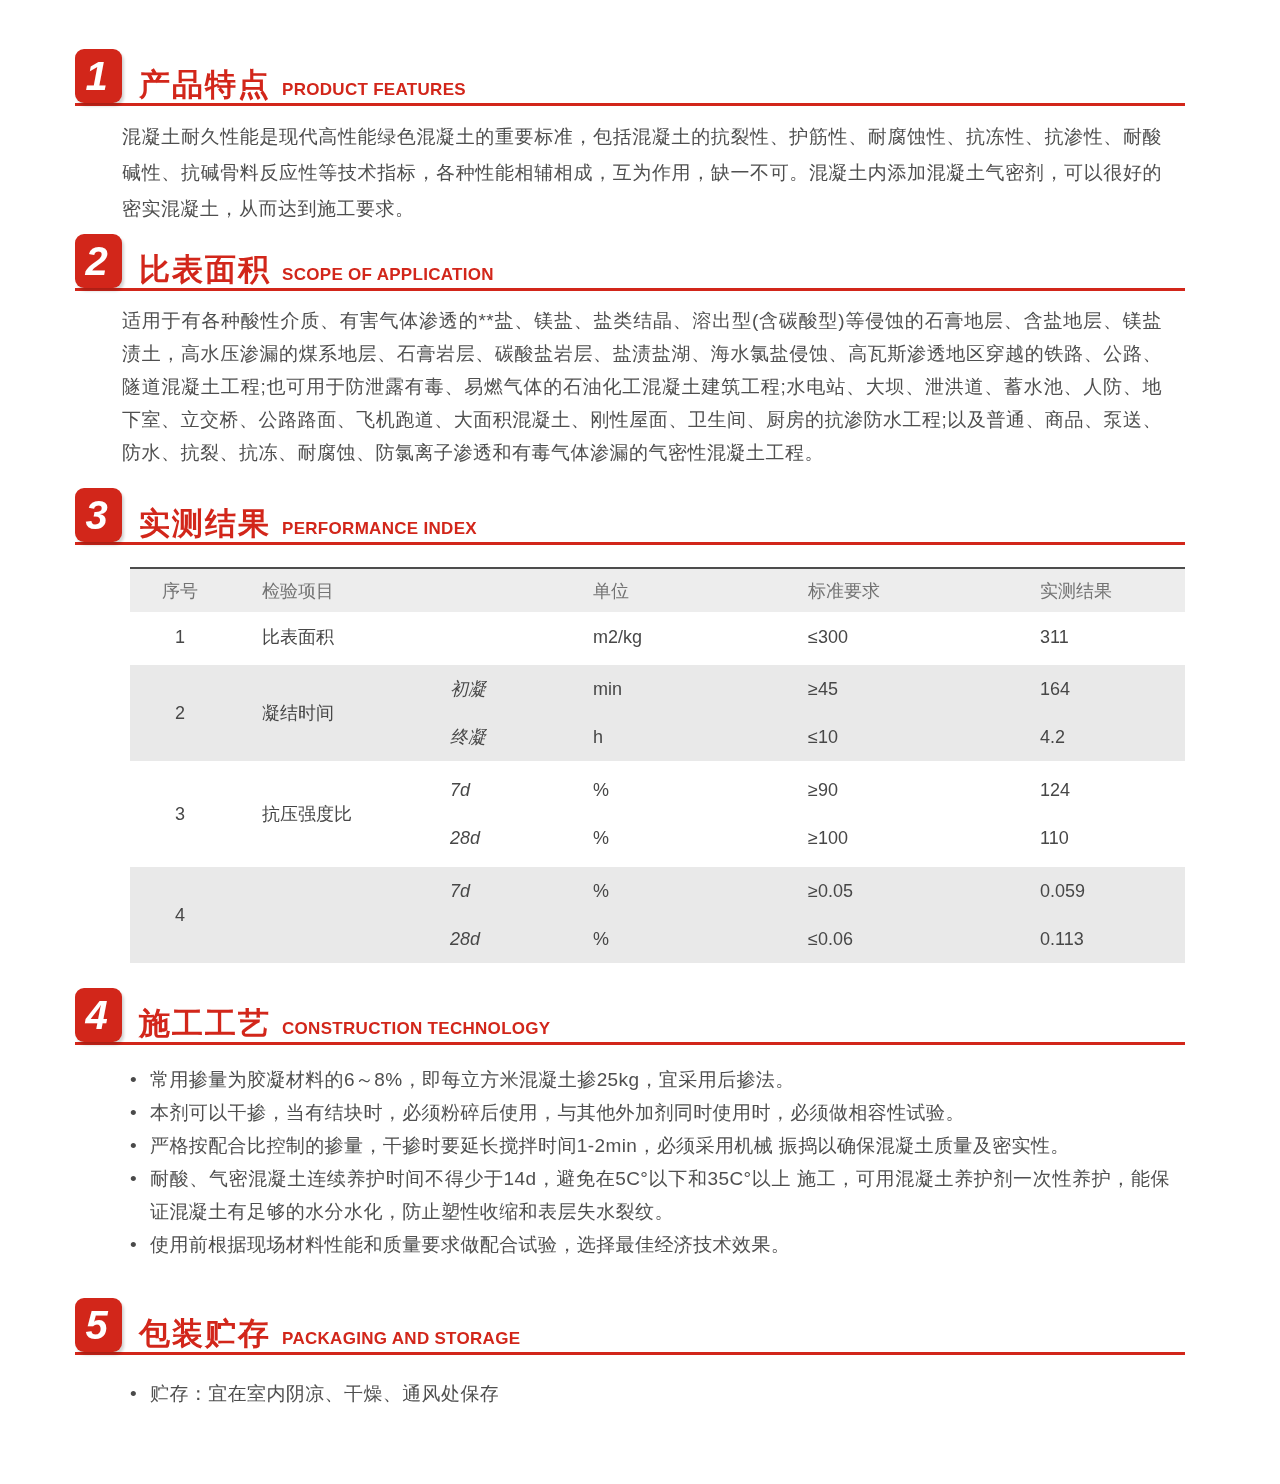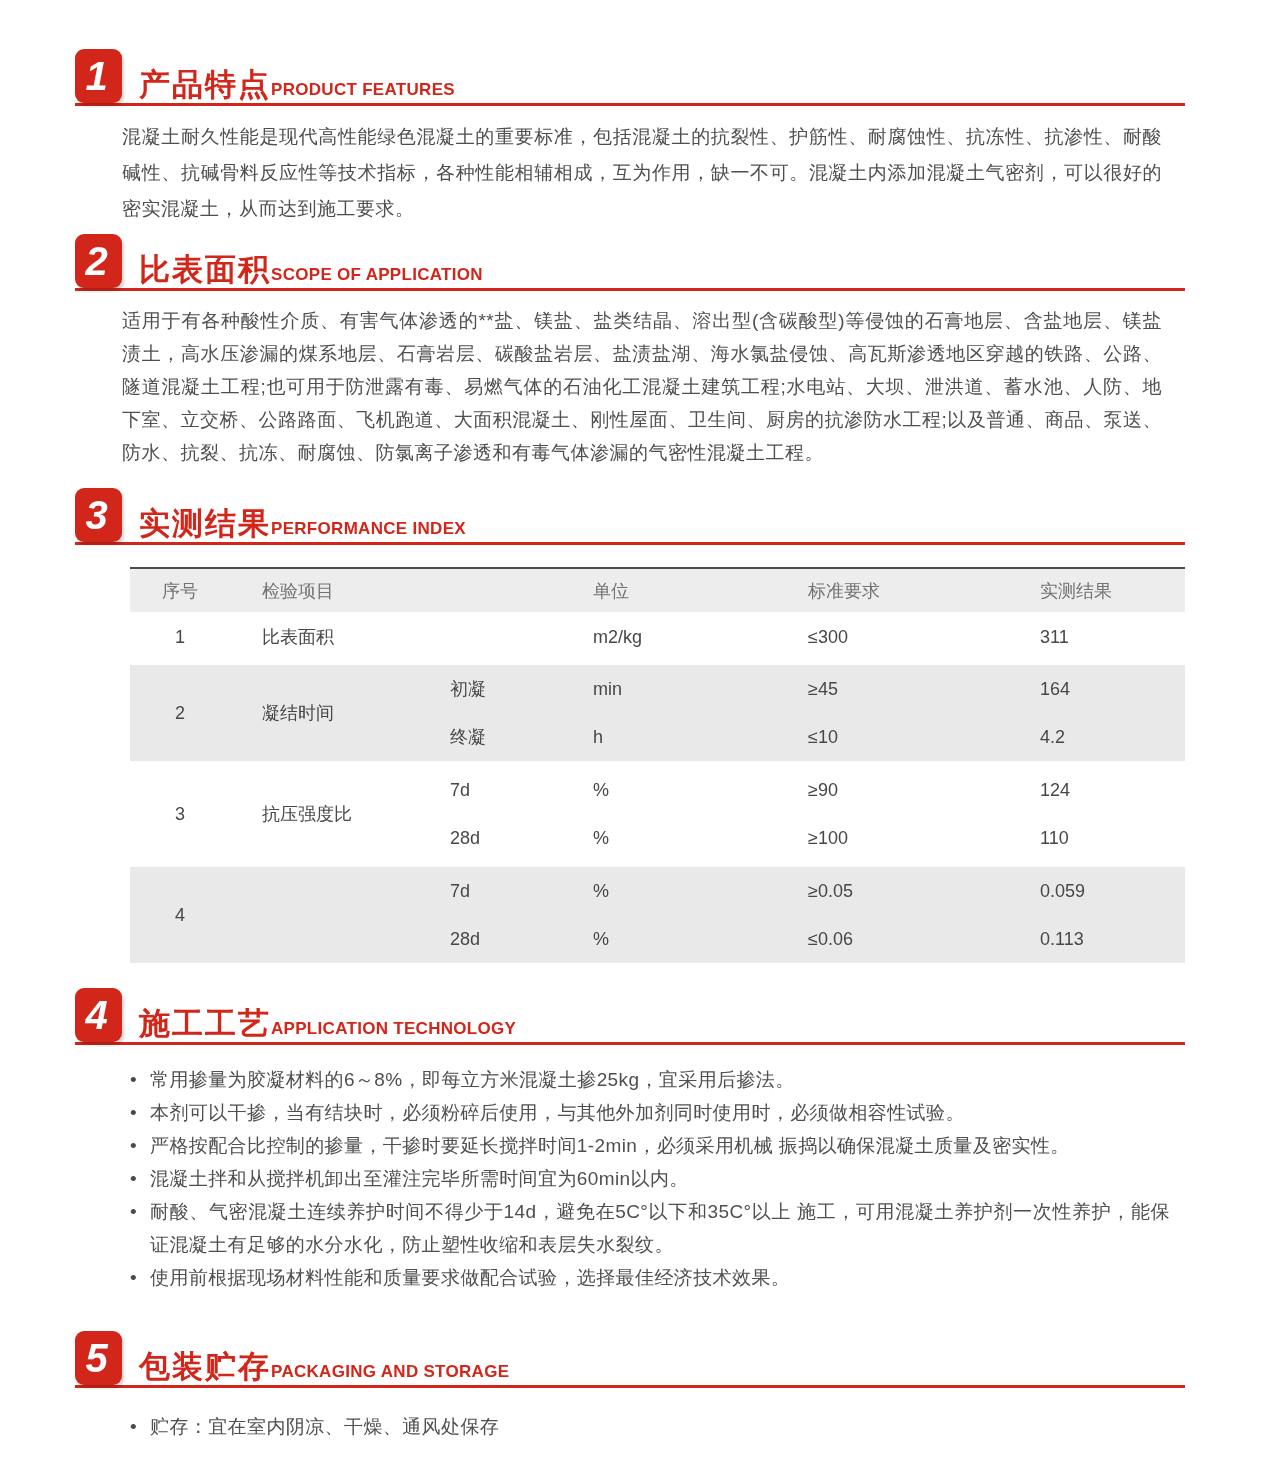--- a/index.html
+++ b/index.html
@@ -50,20 +50,21 @@
     line-height:1;
     margin-left:17px;
     padding-bottom:3px;
     white-space:nowrap;
   }
   .title-en{
     color:var(--red);
     font-size:17px;
     font-weight:700;
     line-height:1;
+    margin-left:11px;
     padding-bottom:5px;
     letter-spacing:0.3px;
     white-space:nowrap;
   }
 
   
   .para{
     margin:13px 118px 0 122px;
     font-size:19px;
     text-align:justify;
@@ -122,21 +123,21 @@
   .c-std{padding-left:28px;}
   .c-res{padding-left:30px;}
   .h-item{grid-column:2 / 4;}
 
   .t-group{display:grid;grid-template-columns:100px 190px 150px 210px 230px 175px;}
   .t-group.single{grid-template-rows:46px;}
   .t-group.double{grid-template-rows:48px 48px;}
   .t-group.shaded{background:var(--shade);margin-top:5px;margin-bottom:5px;}
   .span2{grid-row:1 / 3;}
   .r2{grid-row:2;}
-  .g-col3{grid-column:3;}
+  .g-col3{grid-column:3;font-style:italic;}
   .g-col4{grid-column:4;}
   .g-col5{grid-column:5;}
   .g-col6{grid-column:6;}
 
   
   .sec-2 .sec-header{margin-top:10px;}
   .sec-3 .sec-header{margin-top:22px;}
   .sec-4 .sec-header{margin-top:28px;}
   .sec-5 .sec-header{margin-top:40px;}
   .sec-5 ul.bullets{margin-top:22px;}
@@ -235,27 +236,26 @@
       </div>
     </div>
   </section>
 
   <section class="sec-4">
     <div class="sec-header">
       <div class="badge">
         <span>4</span>
       </div>
       <div class="title-cn">施工工艺</div>
-      <div class="title-en">APPLICATION TECHNOLOGY</div>
+      <div class="title-en">CONSTRUCTION TECHNOLOGY</div>
     </div>
     <ul class="bullets">
       <li>常用掺量为胶凝材料的6～8%，即每立方米混凝土掺25kg，宜采用后掺法。</li>
       <li>本剂可以干掺，当有结块时，必须粉碎后使用，与其他外加剂同时使用时，必须做相容性试验。</li>
       <li>严格按配合比控制的掺量，干掺时要延长搅拌时间1-2min，必须采用机械 振捣以确保混凝土质量及密实性。</li>
-      <li>混凝土拌和从搅拌机卸出至灌注完毕所需时间宜为60min以内。</li>
       <li>耐酸、气密混凝土连续养护时间不得少于14d，避免在5C°以下和35C°以上 施工，可用混凝土养护剂一次性养护，能保证混凝土有足够的水分水化，防止塑性收缩和表层失水裂纹。</li>
       <li>使用前根据现场材料性能和质量要求做配合试验，选择最佳经济技术效果。</li>
     </ul>
   </section>
 
   <section class="sec-5">
     <div class="sec-header">
       <div class="badge">
         <span>5</span>
       </div>

